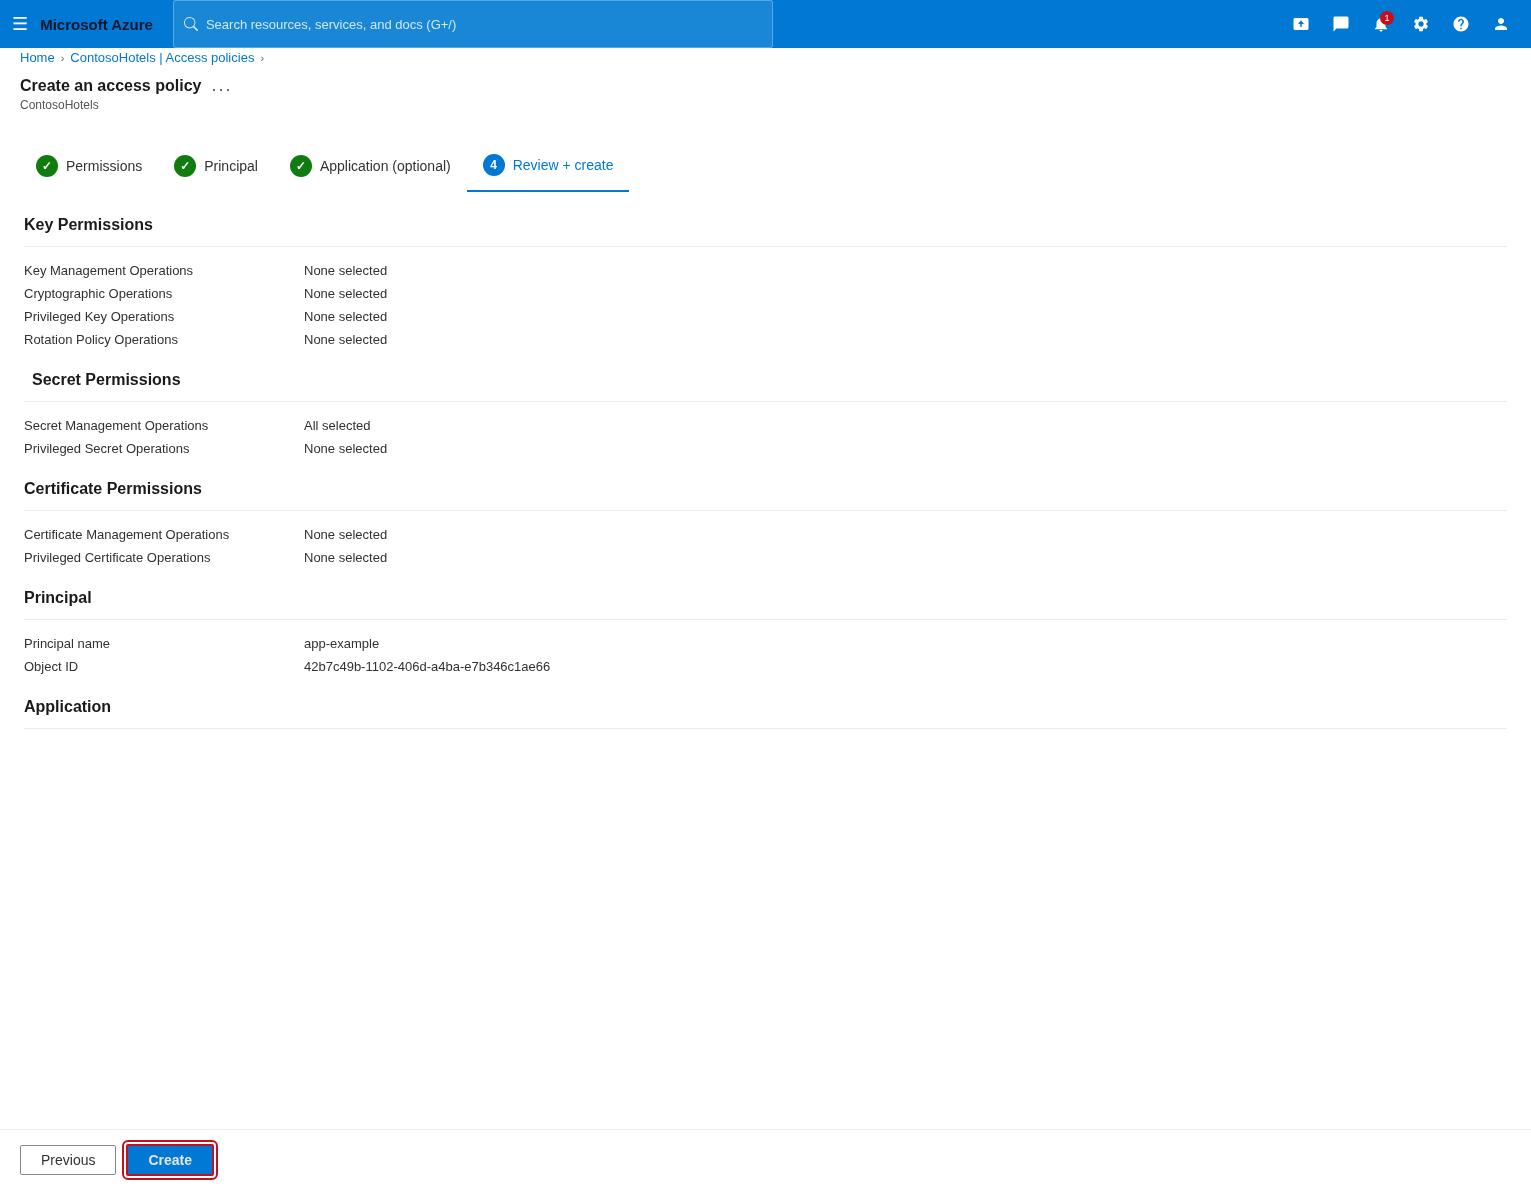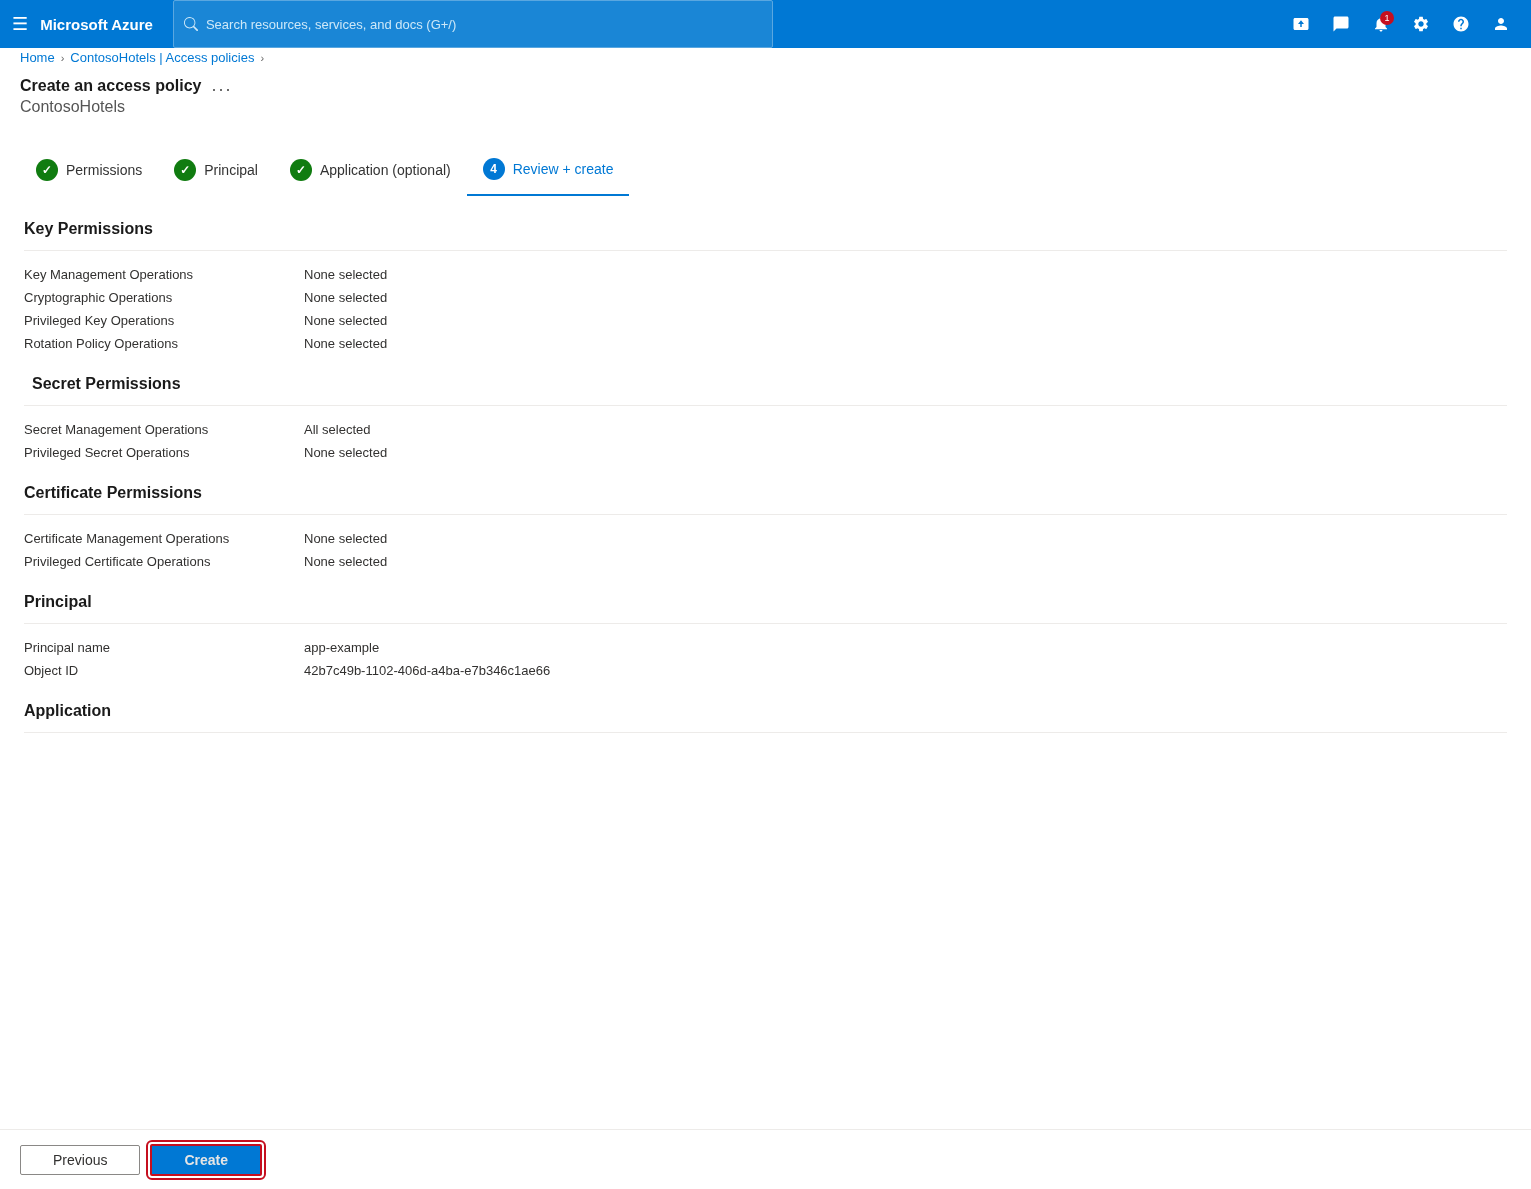--- a/index.html
+++ b/index.html
@@ -9,21 +9,21 @@
     .topnav {
       background: #0078d4;
       color: white;
       display: flex;
       align-items: center;
       height: 48px;
       padding: 0 12px;
       gap: 12px;
     }
     .topnav-hamburger { font-size: 18px; cursor: pointer; color: white; }
-    .topnav-brand { font-weight: 700; font-size: 15px; color: #ffffff; margin-right: 8px; }
+    .topnav-brand { font-weight: 700; font-size: 15px; color: #0f172a; margin-right: 8px; }
     .topnav-search {
       flex: 1;
       max-width: 600px;
       background: #1a86d6;
       border: 1px solid #5aa7e0;
       border-radius: 2px;
       display: flex;
       align-items: center;
       padding: 0 10px;
       height: 48px;
@@ -88,21 +88,21 @@
       font-weight: 600;
       color: #1a1a1a;
     }
     .page-title-menu {
       font-size: 18px;
       color: #555;
       cursor: pointer;
       letter-spacing: 2px;
     }
     .page-subtitle {
-      font-size: 16px;
+      font-size: 12px;
       color: #555;
       margin-top: 2px;
     }
 
     
     .wizard-steps {
       display: flex;
       align-items: center;
       gap: 0;
       padding: 16px 20px 0;
@@ -177,21 +177,21 @@
       right: 0;
       background: white;
       border-top: 1px solid #edebe9;
       padding: 12px 20px;
       display: flex;
       align-items: center;
       gap: 10px;
       height: 60px;
     }
     .btn {
-      padding: 6px 32px;
+      padding: 6px 20px;
       font-size: 14px;
       cursor: pointer;
       border-radius: 2px;
       font-family: inherit;
       font-weight: 400;
     }
     .btn-secondary {
       background: white;
       border: 1px solid #8a8886;
       color: #323130;

